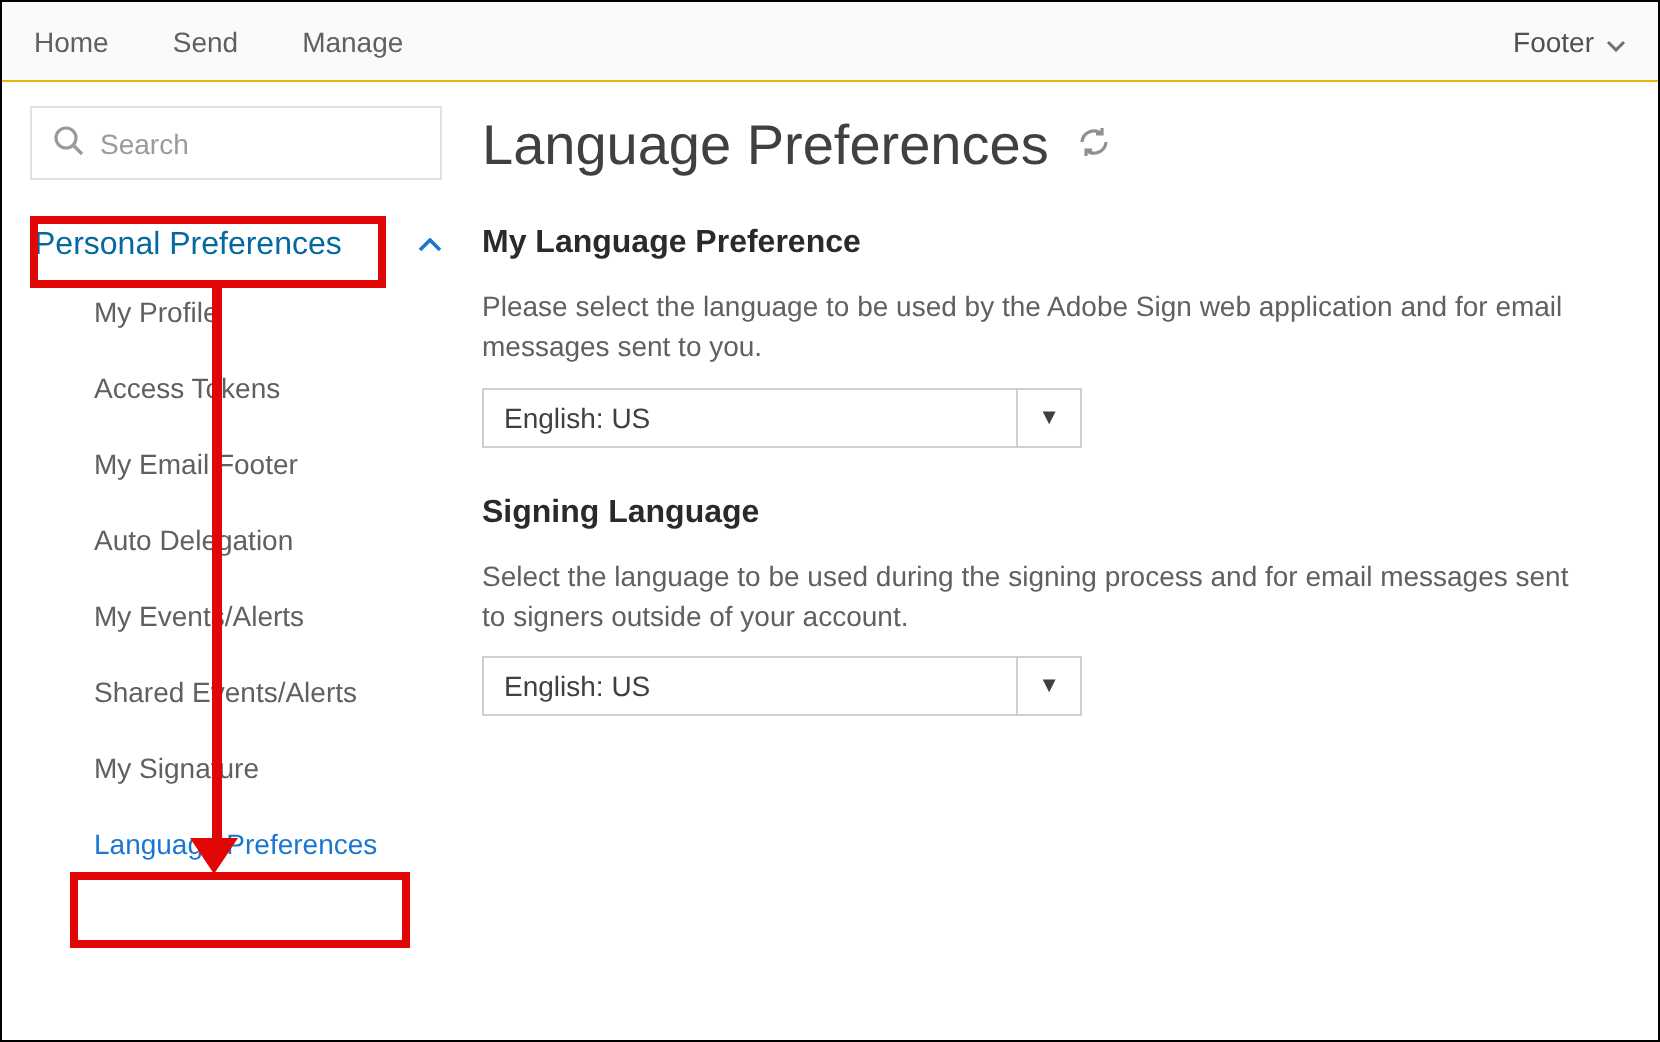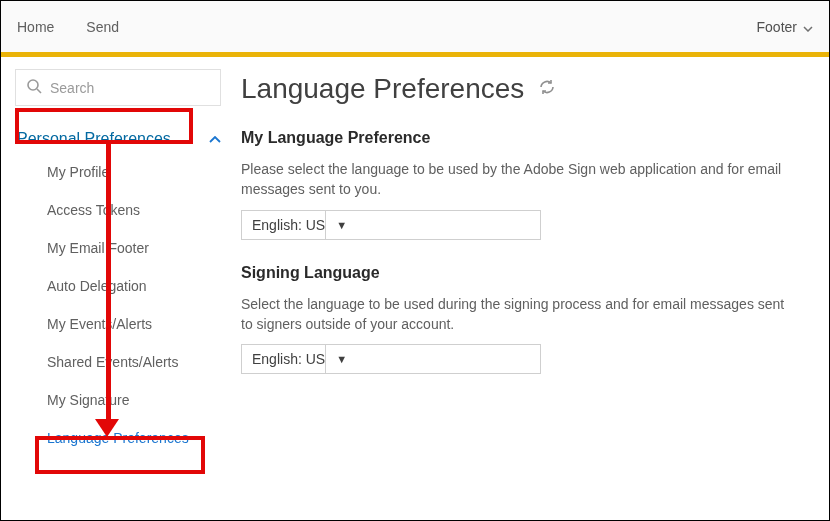--- a/index.html
+++ b/index.html
@@ -8,22 +8,22 @@
     background: #fff;
     width: 830px;
     height: 521px;
     position: relative;
     overflow: hidden;
     border: 1px solid #000;
   }
   .topbar {
     display: flex;
     align-items: center;
-    height: 56px;
-    border-bottom: 5px solid #eab308;
+    height: 40px;
+    border-bottom: 1px solid #eab308;
     padding: 0 16px;
     background: #fafafa;
   }
   .nav-tabs { display: flex; gap: 32px; }
   .nav-tab {
     font-size: 14px;
     color: #606060;
     cursor: pointer;
     padding: 10px 0;
     position: relative;
@@ -121,20 +121,21 @@
     color: #606060;
     line-height: 1.45;
   }
   .select {
     margin-top: 10px;
     width: 300px;
     height: 30px;
     border: 1px solid #cfcfcf;
     display: flex;
     align-items: center;
+    justify-content: space-between;
     padding: 0 10px;
     font-size: 14px;
     color: #404040;
     cursor: pointer;
     position: relative;
   }
   .select-caret {
     border-left: 1px solid #cfcfcf;
     height: 100%;
     display: flex;
@@ -174,20 +175,21 @@
     margin-left: -9.5px;
   }
 </style>
 </head>
 <body>
 
 <div class="topbar">
   <div class="nav-tabs">
     <div class="nav-tab">Home</div>
     <div class="nav-tab">Send</div>
+    <div class="nav-tab">Manage</div>
   </div>
   <div class="user-menu">
     <span>Footer</span>
     <span>
       <svg width="10" height="6" viewBox="0 0 10 6" fill="none">
           <path d="M1 1 L5 5 L9 1" stroke="#707070" stroke-width="1.5"></path>
         </svg>
     </span>
   </div>
 </div>

